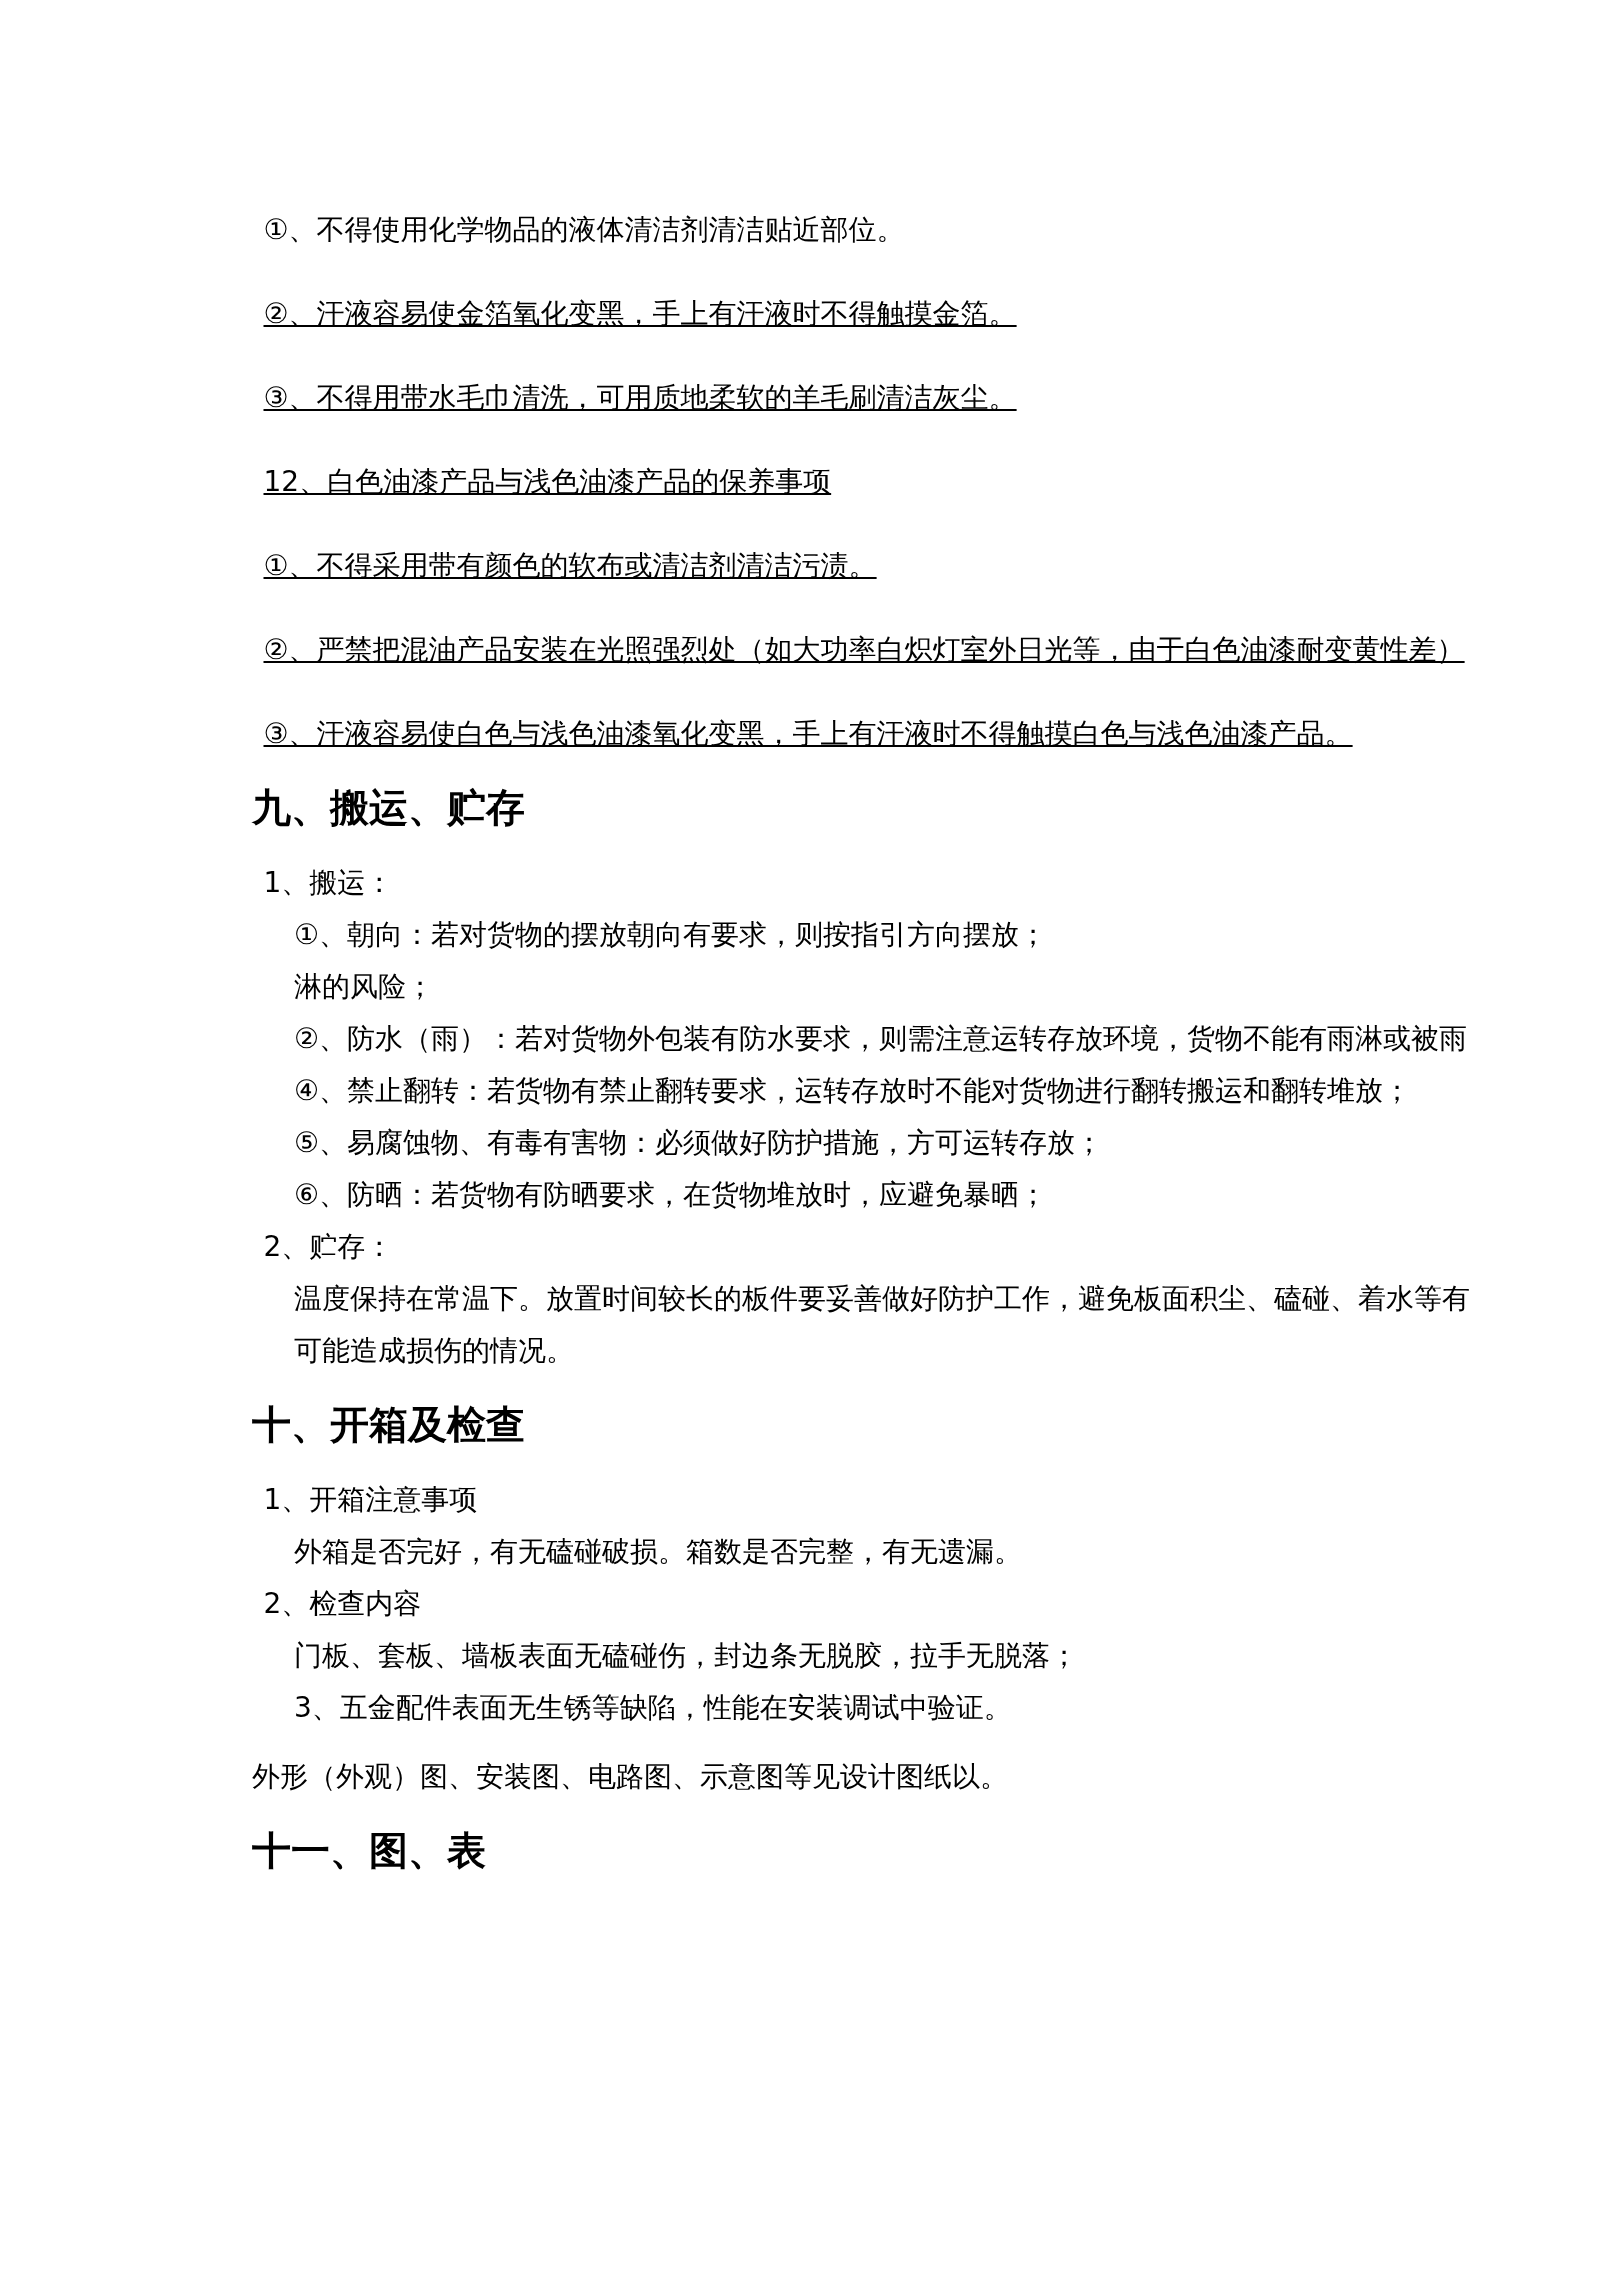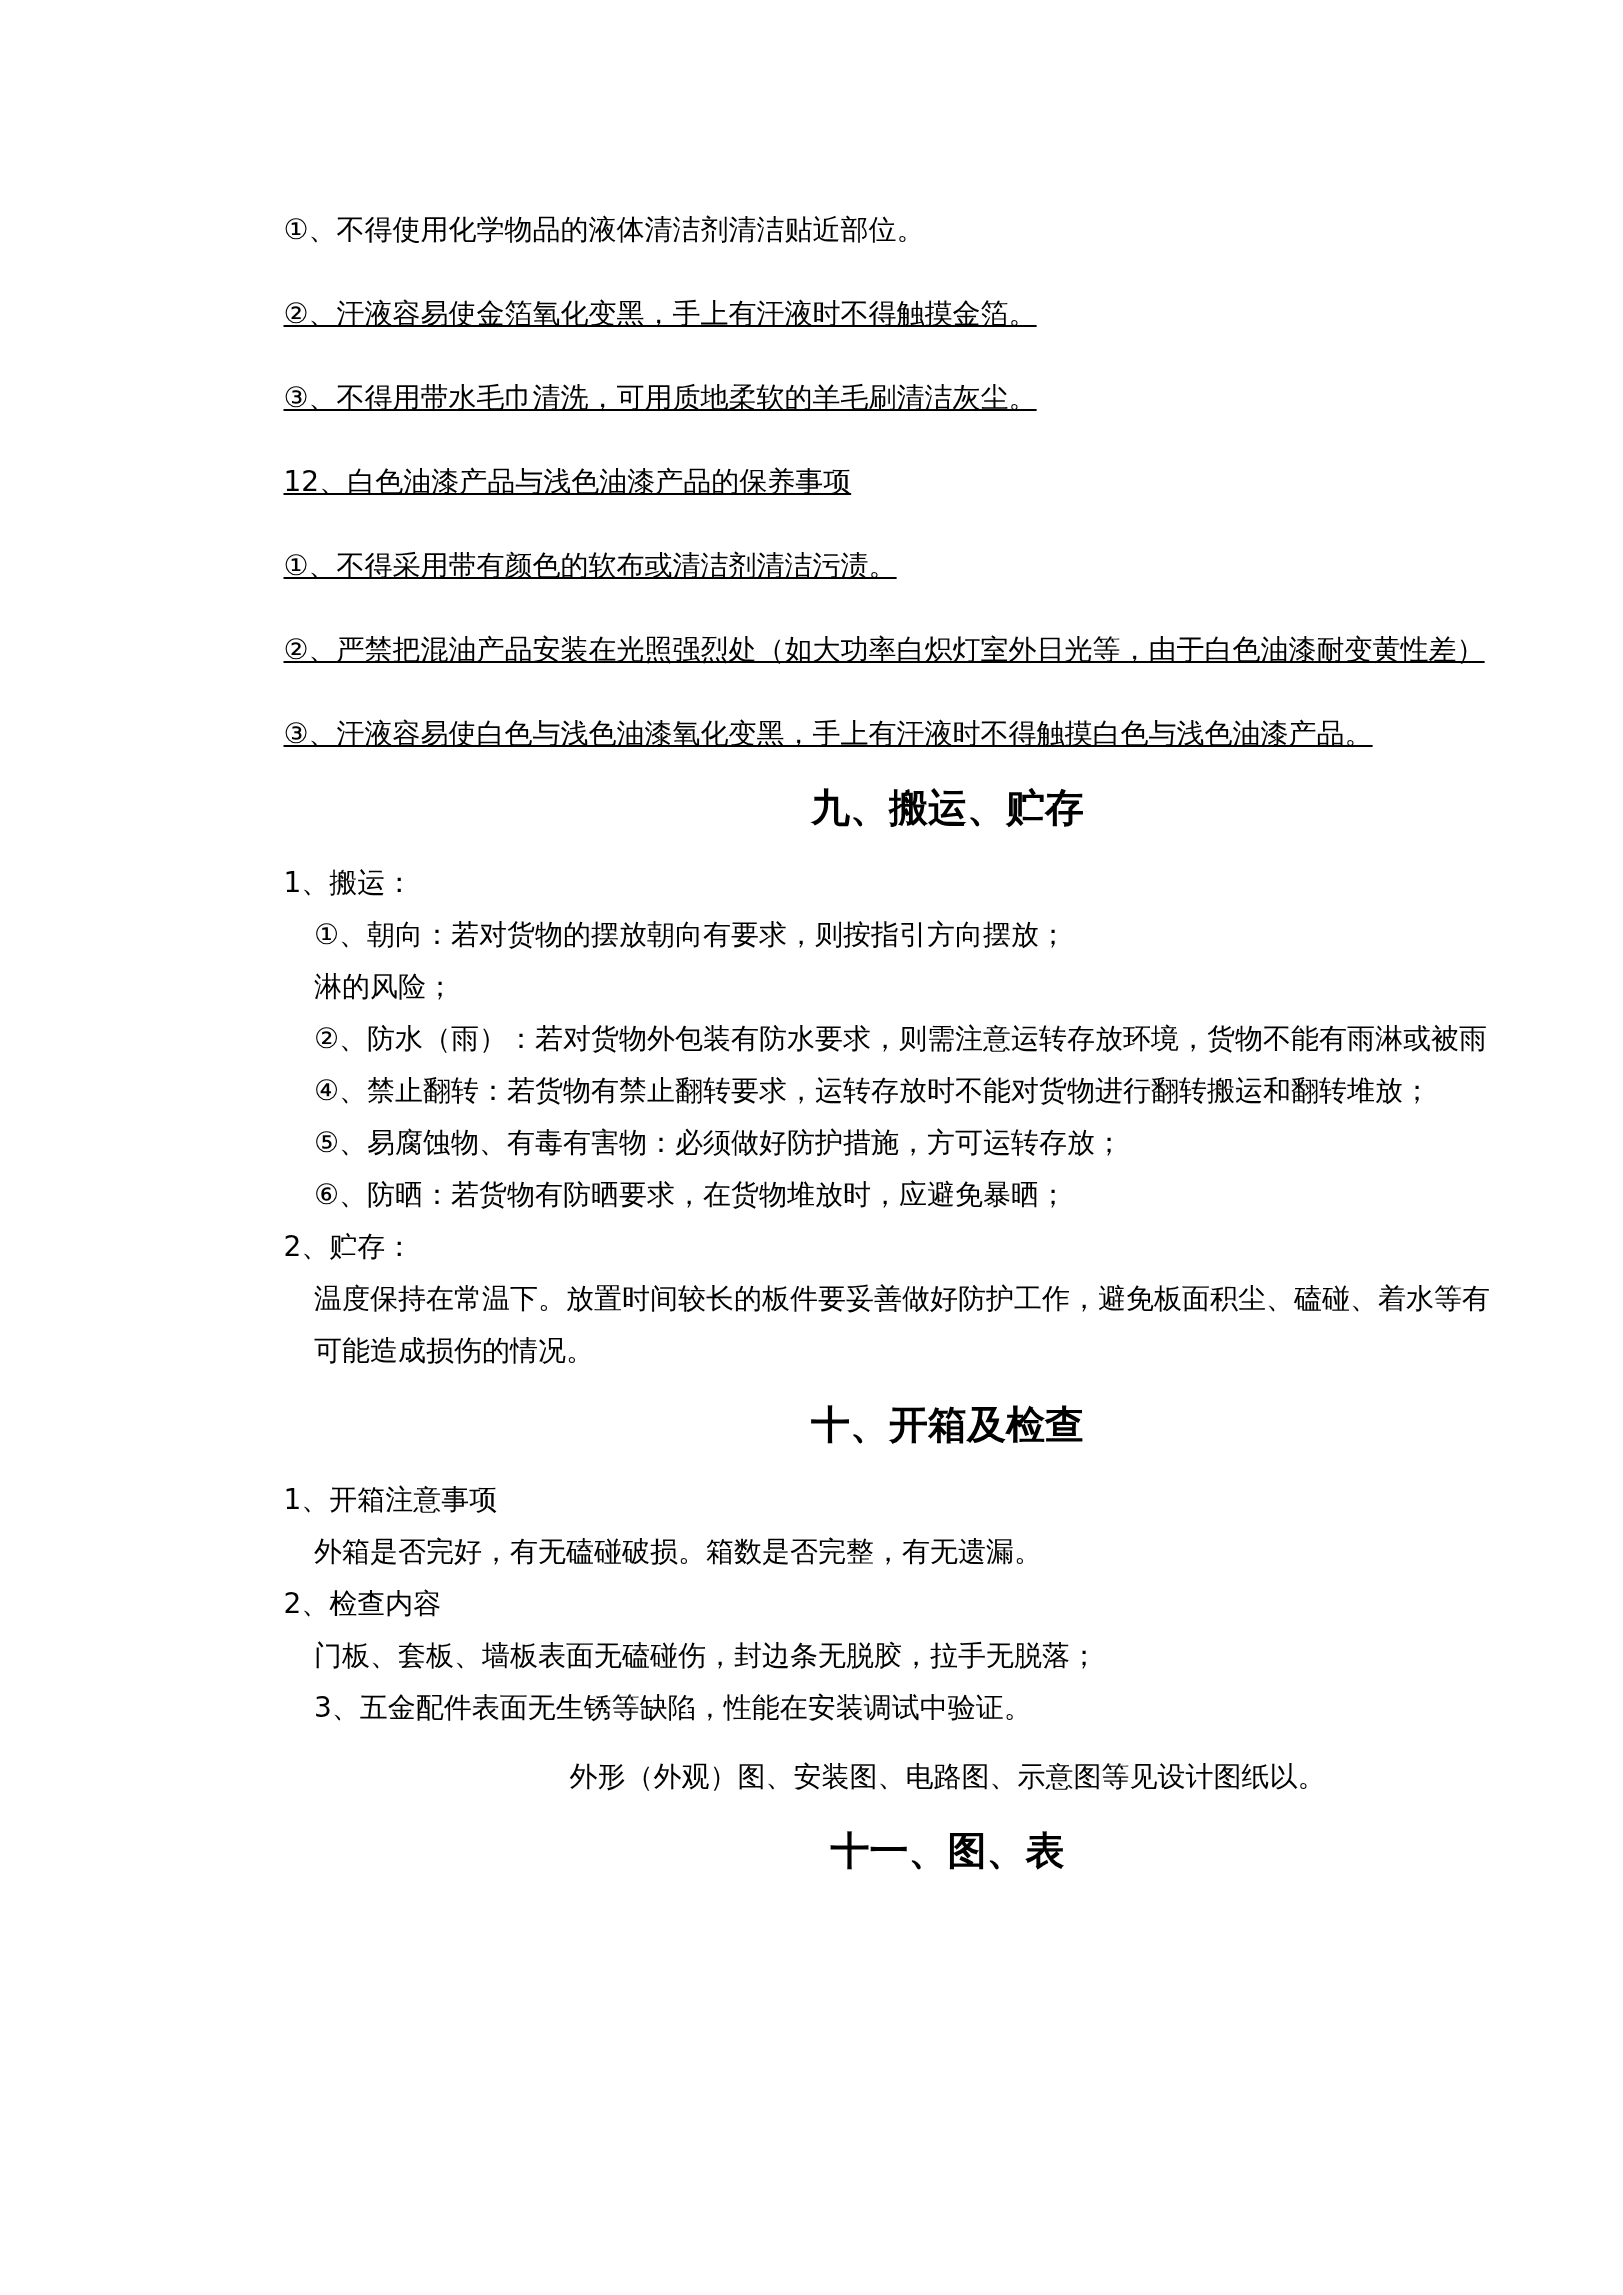--- a/index.html
+++ b/index.html
@@ -11,38 +11,38 @@
     position: relative;
     width: 1623px;
     height: 2295px;
     background: #ffffff;
     overflow: hidden;
     font-family: "DejaVu Sans", "Liberation Sans", sans-serif;
     color: #000000;
   }
   .content {
     position: absolute;
-    left: 256px;
+    left: 236px;
     top: 215px;
     right: 0;
   }
   .line {
     margin: 0;
     font-size: 28px;
     line-height: 30px;
     white-space: nowrap;
     font-weight: normal;
     letter-spacing: 0px;
   }
   .h {
     font-size: 39px;
     line-height: 42px;
     font-weight: bold;
   }
-  .ind0 { margin-left: 16px; text-align: center; }
+  .ind0 { margin-left: 16px; }
   .ind1 { margin-left: 27.5px; }
   .ind2 { margin-left: 58px; }
   .mt-0 { margin-top: 0; }
   .mt-sec0 { margin-top: 54px; text-decoration: underline; }
   .mt-item { margin-top: 22px; }
   .mt-heading { margin-top: 38px; }
   .mt-after-heading { margin-top: 39px; }
 </style>
 </head>
 <body>

